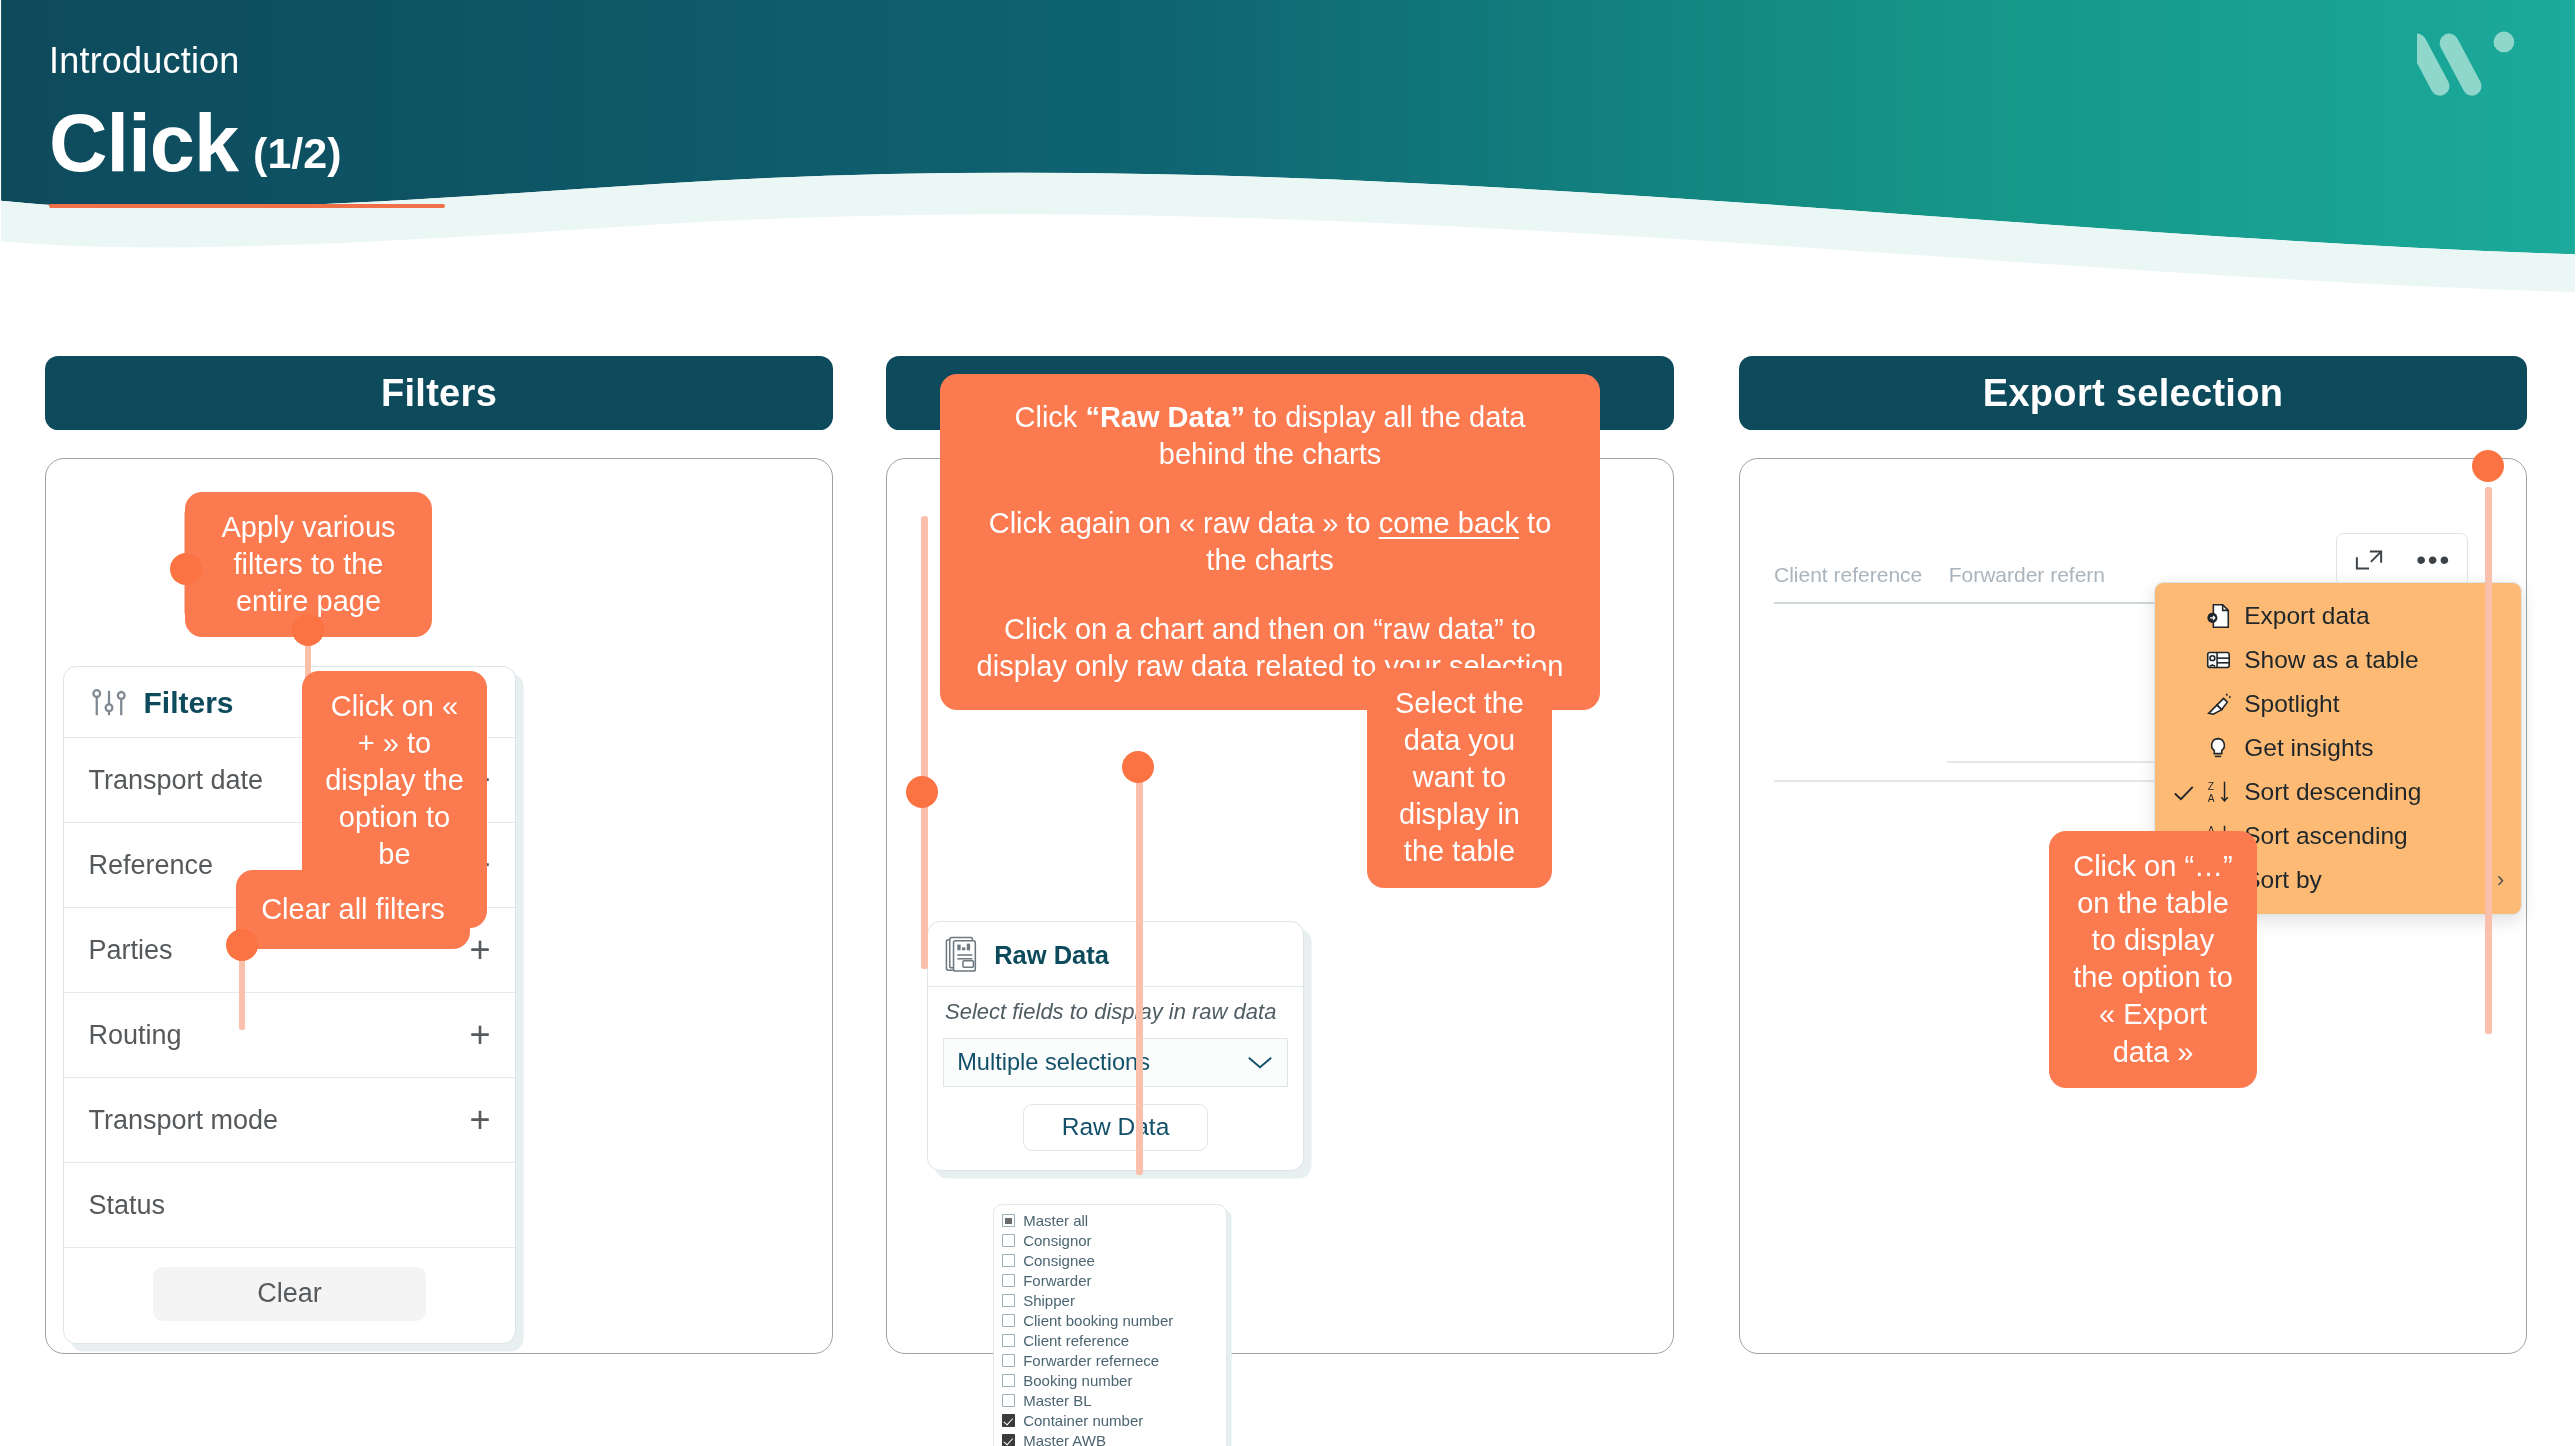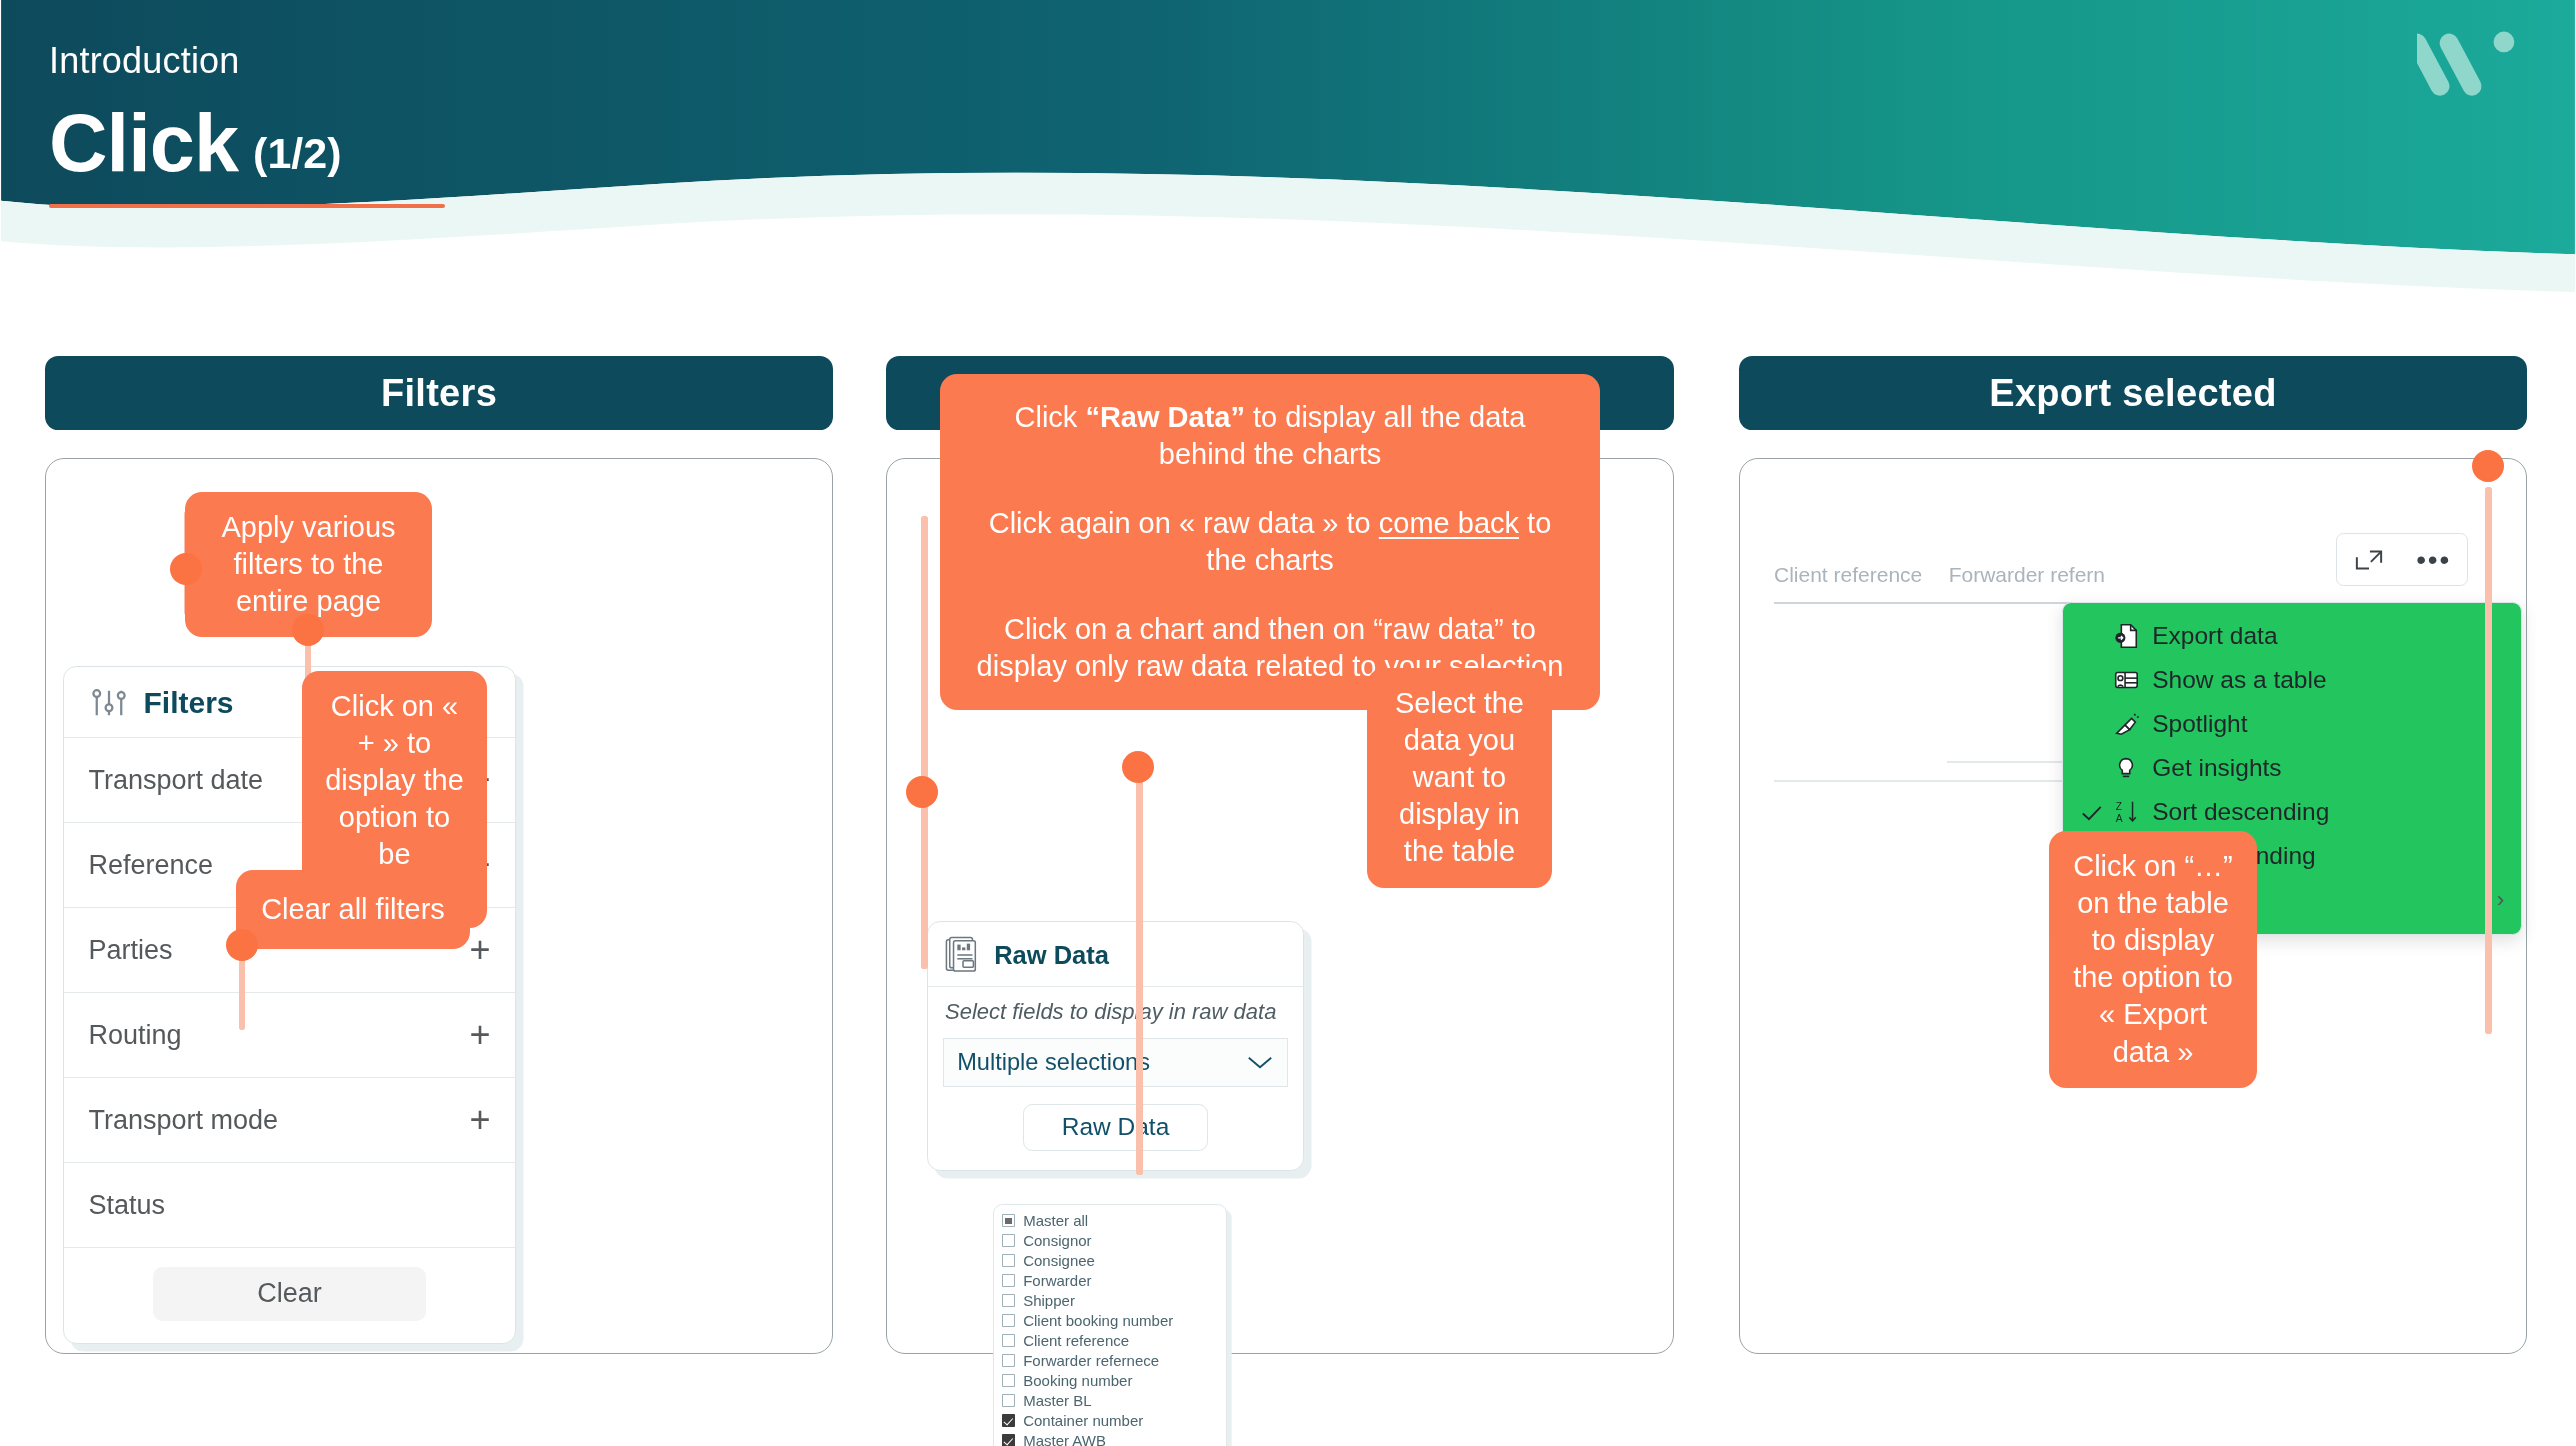--- a/index.html
+++ b/index.html
@@ -125,23 +125,23 @@
   .tbl-line3 { position:absolute; left:34px; top:321px; width:528px; height:1.9px; background:#e3e8ea; }
 
   .tbl-toolbar {
     position:absolute; right:58px; top:74px; width:132px; height:53px;
     border:1.4px solid #dbe5e8; background:#fff; border-radius:7.5px;
     display:flex; align-items:center; justify-content:space-around; z-index:14;
   }
   .ellipsis { color:#3b4348; font-size:28px; letter-spacing:1.9px; line-height:.4; }
 
   .ctx-menu {
-    position:absolute; right:3.8px; top:123px; width:460px;
-    background:#22c55e; border:0.9px solid #dde5e8; border-radius:9.4px;
-    box-shadow:0 5.7px 17px rgba(0,0,0,.12); padding:11.3px 0; z-index:16;margin-top:20px;
+    position:absolute; right:3.8px; top:123px; width:368px;
+    background:#fdba74; border:0.9px solid #dde5e8; border-radius:9.4px;
+    box-shadow:0 5.7px 17px rgba(0,0,0,.12); padding:11.3px 0; z-index:16;
   }
   .ctx-item { display:flex; align-items:center; height:44px; padding:0 17px; }
   .ctx-check { width:32px; flex:none; color:#2b3236; font-size:23.6px; }
   .ctx-ico { width:40px; flex:none; display:flex; align-items:center; }
   .ctx-label { color:#1f262a; font-size:24.5px; flex:1; }
   .ctx-arrow { color:#555; font-size:22.6px; }
 
   svg { display:block; }
 </style>
 </head>
@@ -351,21 +351,21 @@
           <span class="cb-box checked"></span>
           <span class="cb-label">Master AWB</span>
         </div>
       </div>
 
       <div class="callout" style="left:441px; top:209px; width:185px;margin-left:39px;">Select the data you want to display in the table</div>
     </div>
   </div>
 
   <div class="col col-3">
-    <div class="col-head">Export selected</div>
+    <div class="col-head">Export selection</div>
     <div class="col-body">
 
       <div class="tbl-mock">
         <div class="tbl-hdr">
           <span>Client reference</span>
           <span>Forwarder refern</span>
         </div>
         <div class="tbl-line"></div>
         <div class="tbl-line2"></div>
         <div class="tbl-line3"></div>

